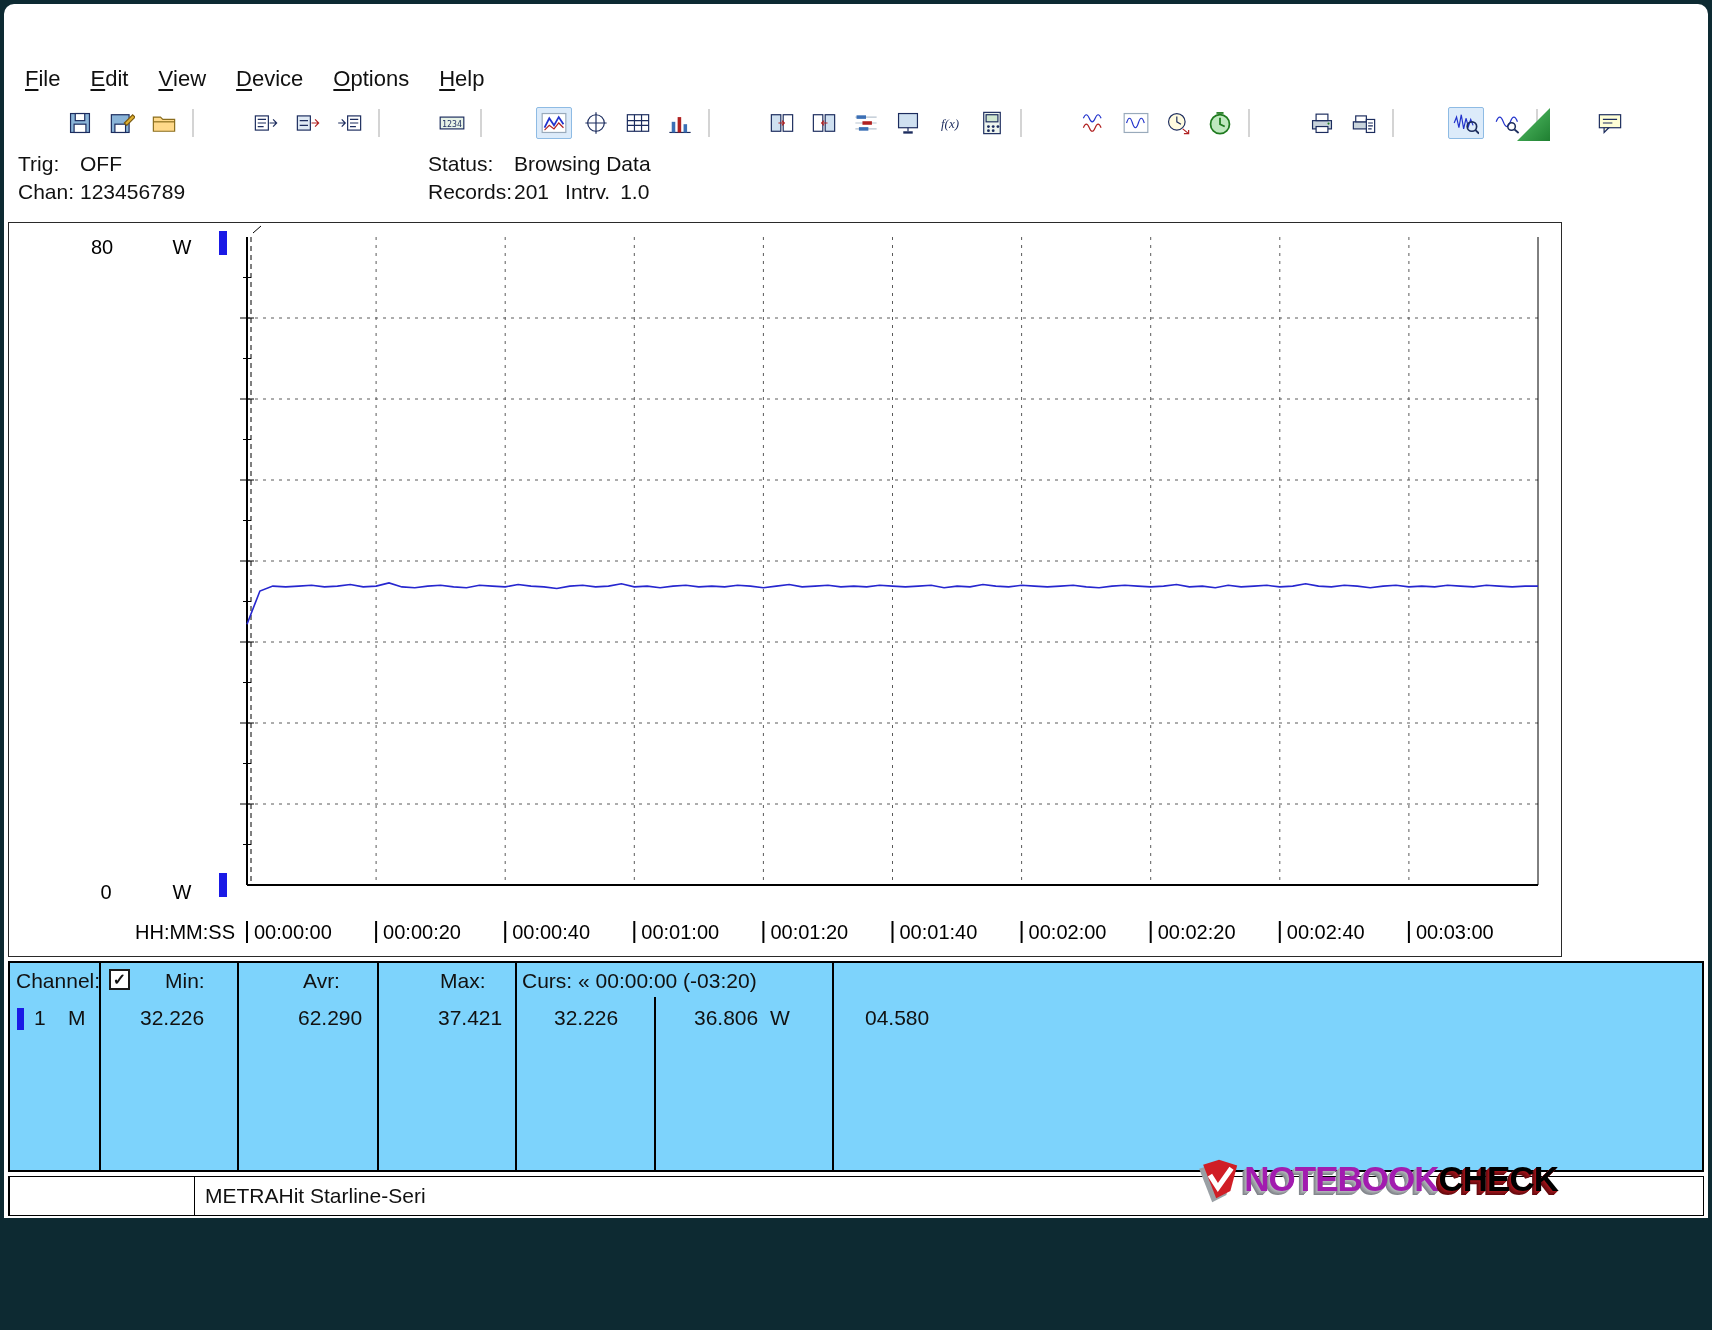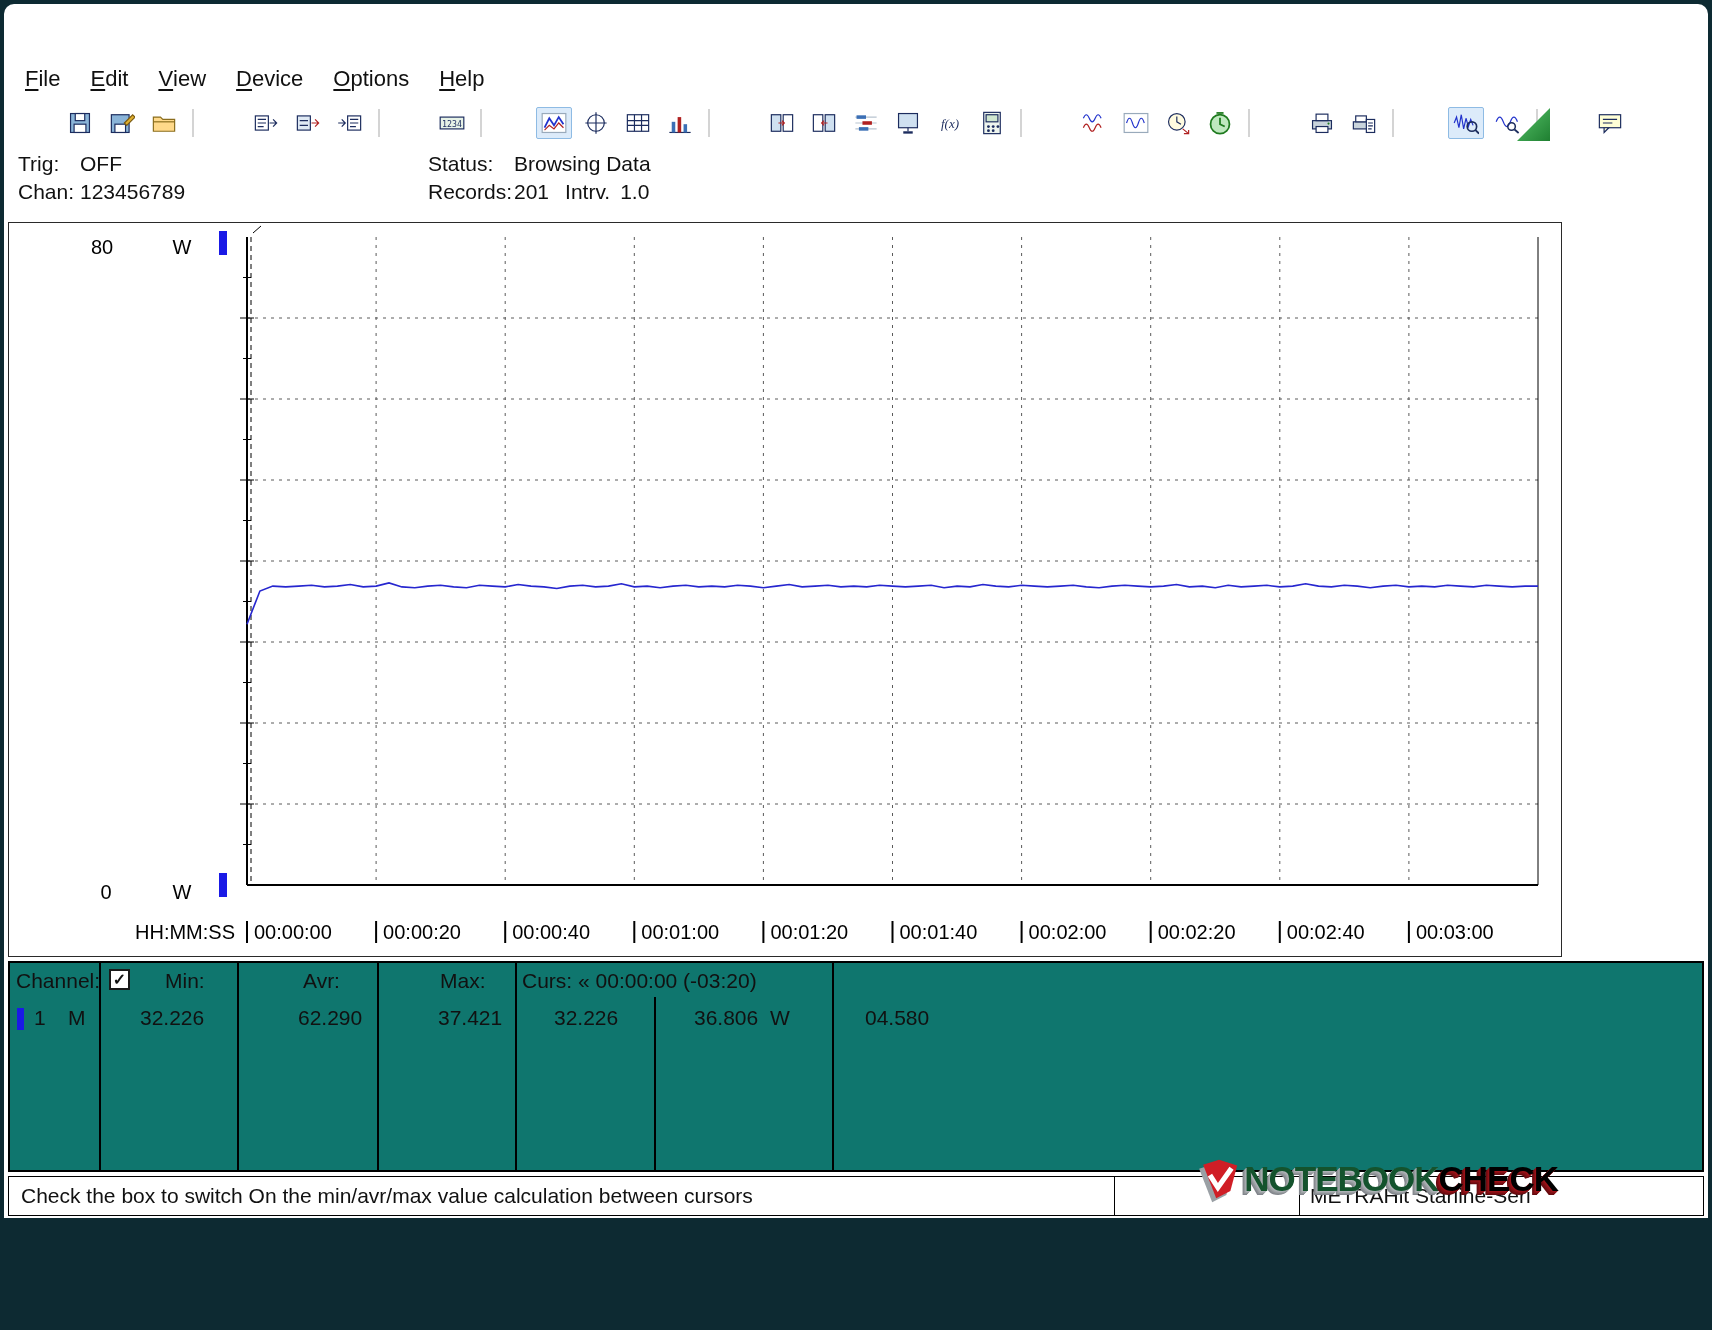--- a/index.html
+++ b/index.html
@@ -73,21 +73,21 @@
   .curs   { stroke:#000; stroke-width:1; stroke-dasharray:5 4; }
   .tick   { stroke:#000; stroke-width:1; }
   .tick2  { stroke:#000; stroke-width:2; }
   .lbl    { font-family:"Liberation Sans",sans-serif; font-size:20px; fill:#000; }
   .lbl.end { text-anchor:end; }
   .lbl.mid { text-anchor:middle; }
   .bmark  { fill:#1a1ae6; }
 
   
   .stats { position:absolute; left:4px; top:957px; width:1696px; height:211px;
-           border:2px solid #000; font-size:21px; background:#0f766e; }
+           border:2px solid #000; font-size:21px; background:#7dd3fc; }
   .col-line { position:absolute; top:0; bottom:0; width:2px; background:#000; }
   .col-line.body-only { top:34px; }
   .sh, .sv { position:absolute; white-space:nowrap; }
   .sh { top:6px; }
   .sv { top:43px; }
   .checkbox { position:absolute; left:99px; top:6px; width:21px; height:21px;
               border:2px solid #1a1a1a; display:flex; align-items:center; justify-content:center;
               font-size:16px; font-weight:bold; background:#fff; }
   .ch-mark { position:absolute; left:7px; top:45px; width:7px; height:22px; background:#1a1ae6; }
 
@@ -98,21 +98,21 @@
   .sb-msg { padding-left:12px; width:1105px; }
   .sb-div { width:1px; align-self:stretch; background:#000; }
   .sb-mid { width:184px; }
   .sb-dev { padding-left:10px; flex:1; }
 
   
   .nbc { position:absolute; left:1198px; top:1132px; width:356px; height:86px;
          display:flex; align-items:center; z-index:40; }
   .nbc-shield { margin-right:6px; filter:drop-shadow(-4px 4px 0 #9aa0a5); }
   .nbc-text { font-size:35px; font-weight:bold; letter-spacing:-1px; white-space:nowrap; }
-  .nbc-nb { color:#14532d;
+  .nbc-nb { color:#a21caf;
             text-shadow:-1px 1px 0 #aeb2b6, -2px 2px 0 #9fa3a7, -3px 3px 0 #8f9397, -4px 4px 0 #82868c; }
   .nbc-ck { color:#000000;
             text-shadow:-1px 1px 0 #9d1319, -2px 2px 0 #8a1015, -3px 3px 0 #770d12, -4px 4px 0 #660a0f; }
 </style>
 </head>
 <body>
 
 <div class="window">
 
 
@@ -454,21 +454,20 @@
     <span class="sv" style="left:130px">32.226</span>
     <span class="sv" style="left:288px">62.290</span>
     <span class="sv" style="left:428px">37.421</span>
     <span class="sv" style="left:544px">32.226</span>
     <span class="sv" style="left:684px">36.806</span>
     <span class="sv" style="left:760px">W</span>
     <span class="sv" style="left:855px">04.580</span>
   </div>
 
   <div class="statusbar">
-    <div class="sb-msg">Check the box to switch On the min/avr/max value calculation between cursors</div>
     <div class="sb-div"></div>
     <div class="sb-mid"></div>
     <div class="sb-div"></div>
     <div class="sb-dev">METRAHit Starline-Seri</div>
   </div>
 
   <div class="nbc">
     <svg class="nbc-shield" viewBox="0 0 64 74" width="60" height="70">
       <path d="M2,12 L30,3 L62,13 L50,58 L25,71 Z" fill="#d01e26"></path>
       <path d="M14,30 L28,52 L52,18" stroke="#ffffff" stroke-width="9" fill="none"></path>

